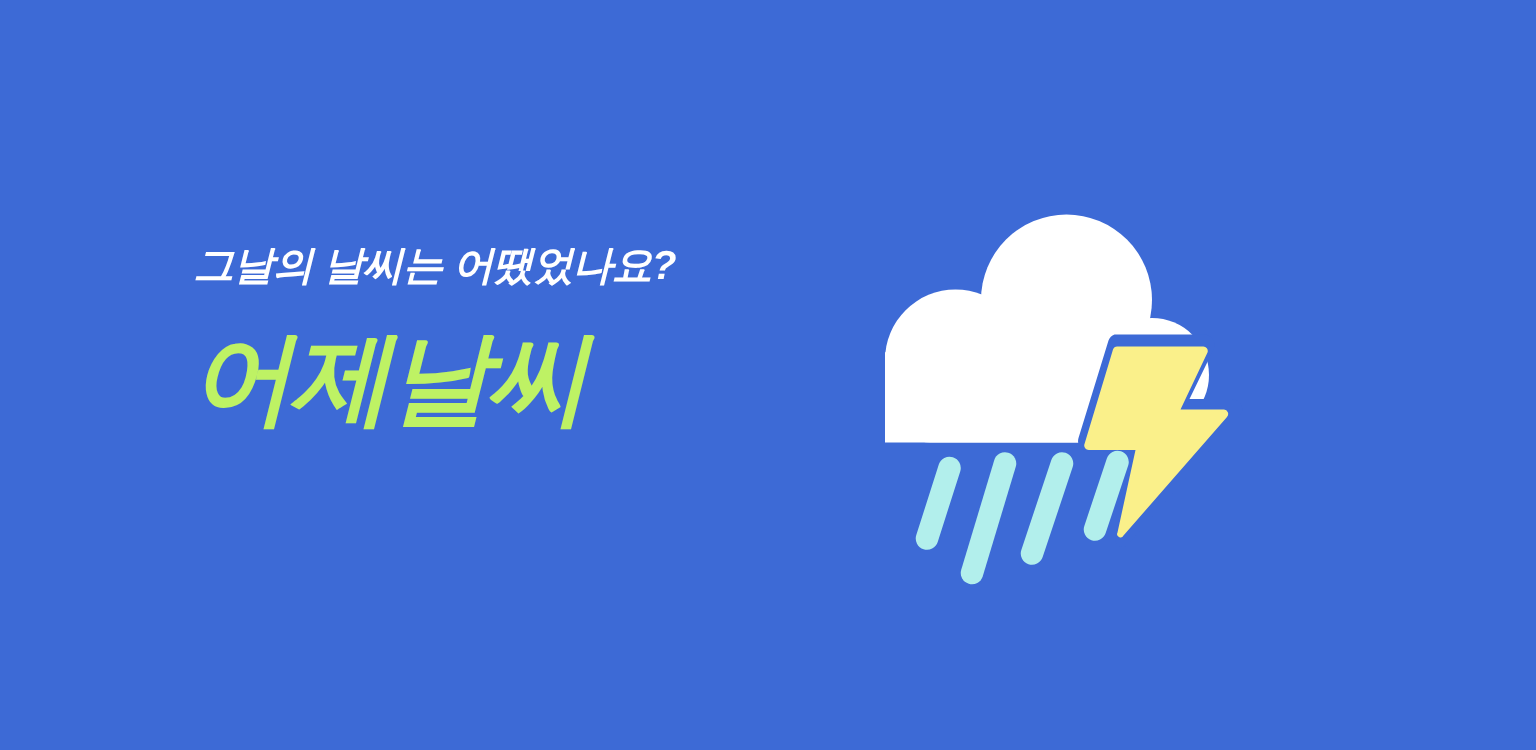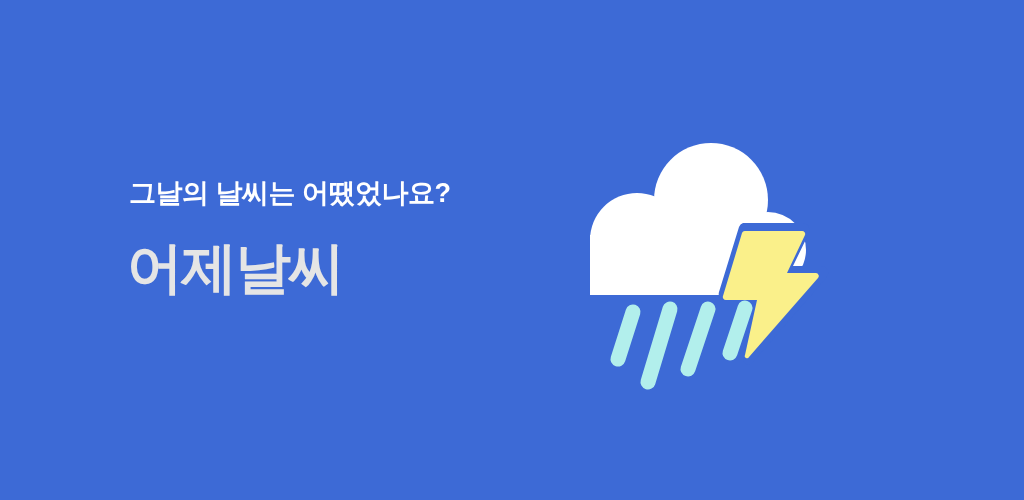--- a/index.html
+++ b/index.html
@@ -15,35 +15,36 @@
   #banner {
     position: relative;
     width: 1024px;
     height: 500px;
     background: #3d6ad6;
     overflow: hidden;
   }
   #text-block {
     position: absolute;
     left: 127px;
-    top: 176px;
+    top: 160px;
     width: 430px;
+    font-style: italic;
   }
   #tagline {
     color: #ffffff;
     font-size: 27px;
     font-weight: bold;
     letter-spacing: -0.5px;
     line-height: 34px;
     white-space: nowrap;
     margin: 0 0 10px 2px;
   }
   #app-title {
-    color: #e5e5e5;
-    font-size: 56px;
+    color: #bef264;
+    font-size: 68px;
     font-weight: bold;
     letter-spacing: -2px;
     line-height: 96px;
     white-space: nowrap;
     margin: 0;
   }
   #weather-icon {
     position: absolute;
     left: 560px;
     top: 110px;

